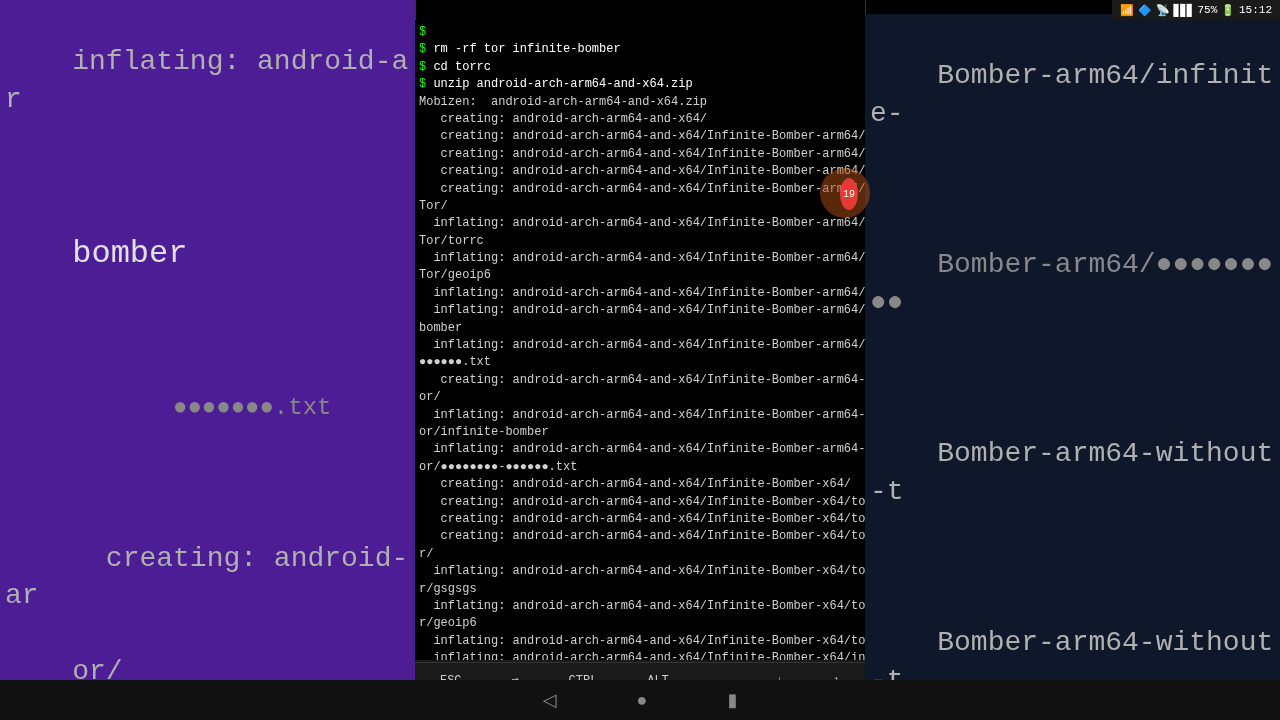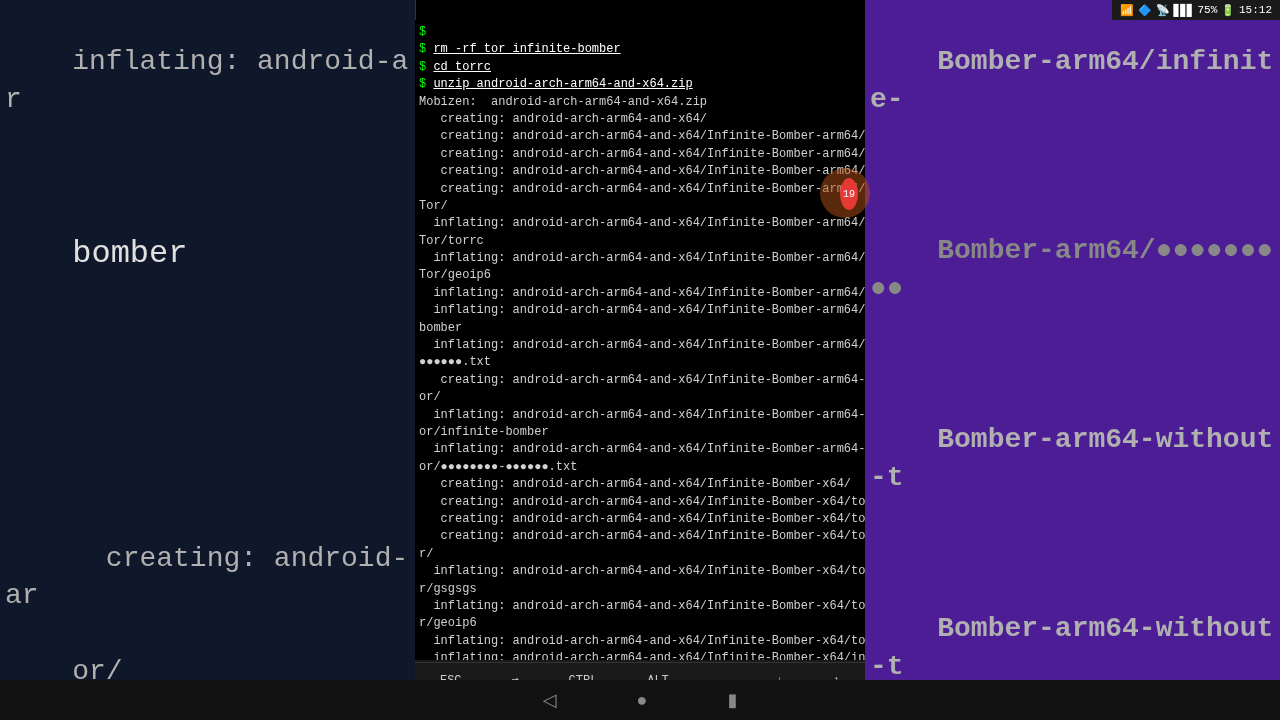--- a/index.html
+++ b/index.html
@@ -37,21 +37,21 @@
       gap: 4px;
     }
 
     
     .left-panel {
       position: absolute;
       top: 0;
       left: 0;
       width: 415px;
       height: 720px;
-      background: #0f172a;
+      background: #4c1d95;
       overflow: hidden;
       padding: 5px 5px;
     }
 
     .left-panel .terminal-text {
       font-size: 28px;
       color: #e0e0e0;
       line-height: 1.35;
       white-space: pre-wrap;
       word-break: break-all;
@@ -75,34 +75,32 @@
       line-height: 1.45;
       white-space: pre;
     }
 
     .terminal-text .prompt {
       color: #00ff00;
     }
 
     .terminal-text .cmd {
       color: #ffffff;
-      text-decoration: underline;
     }
 
     
     .right-panel {
       position: absolute;
-      top: 0;
+      top: 14px;
       left: 865px;
       width: 415px;
       height: 680px;
-      background: #4c1d95;
+      background: #0f172a;
       overflow: hidden;
       padding: 5px 5px;
-      font-weight: bold;
     }
 
     .right-panel .terminal-text {
       font-size: 28px;
       color: #e0e0e0;
       line-height: 1.35;
       white-space: pre-wrap;
       word-break: break-all;
     }
 
@@ -229,21 +227,21 @@
   </style>
 </head>
 <body>
 
 <div class="left-panel">
   <div class="terminal-text">
     <span style="color:#b0b0b0">inflating: android-ar</span><br>
     <br>
     <span style="color:#e0e0e0; font-size:32px">bomber</span><br>
     <br>
-    <br>
+    <span style="color:#888; font-size:24px">&nbsp;&nbsp;&nbsp;&nbsp;&nbsp;&nbsp;&nbsp;●●●●●●●.txt</span><br>
     <br>
     <span style="color:#b0b0b0">&nbsp;&nbsp;creating: android-ar</span><br>
     <span style="color:#b0b0b0">or/</span><br>
     <br>
     <br>
     <br>
     <br>
     <br>
     <br>
     <br>

